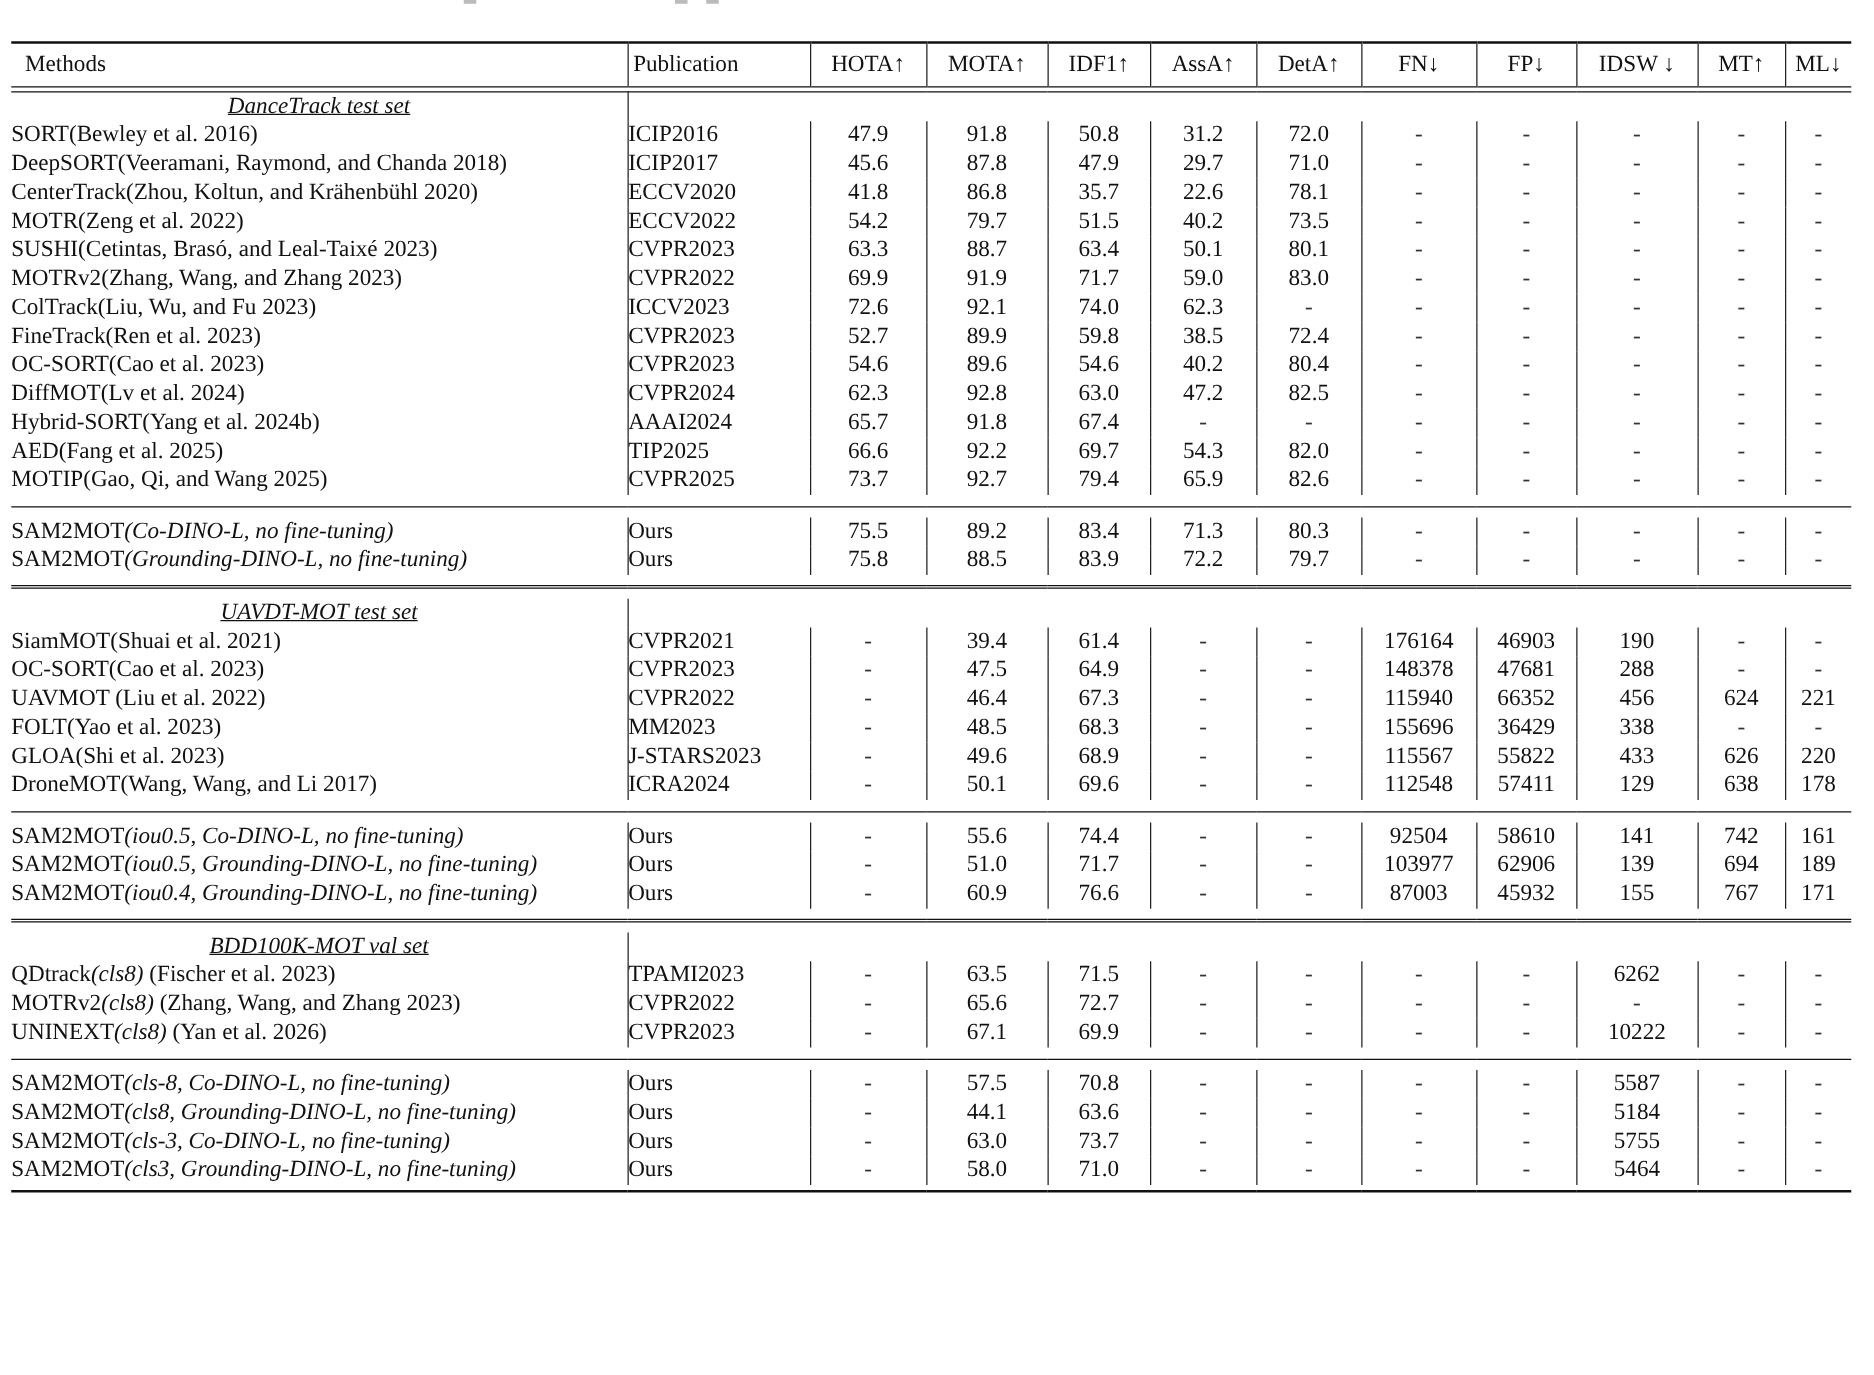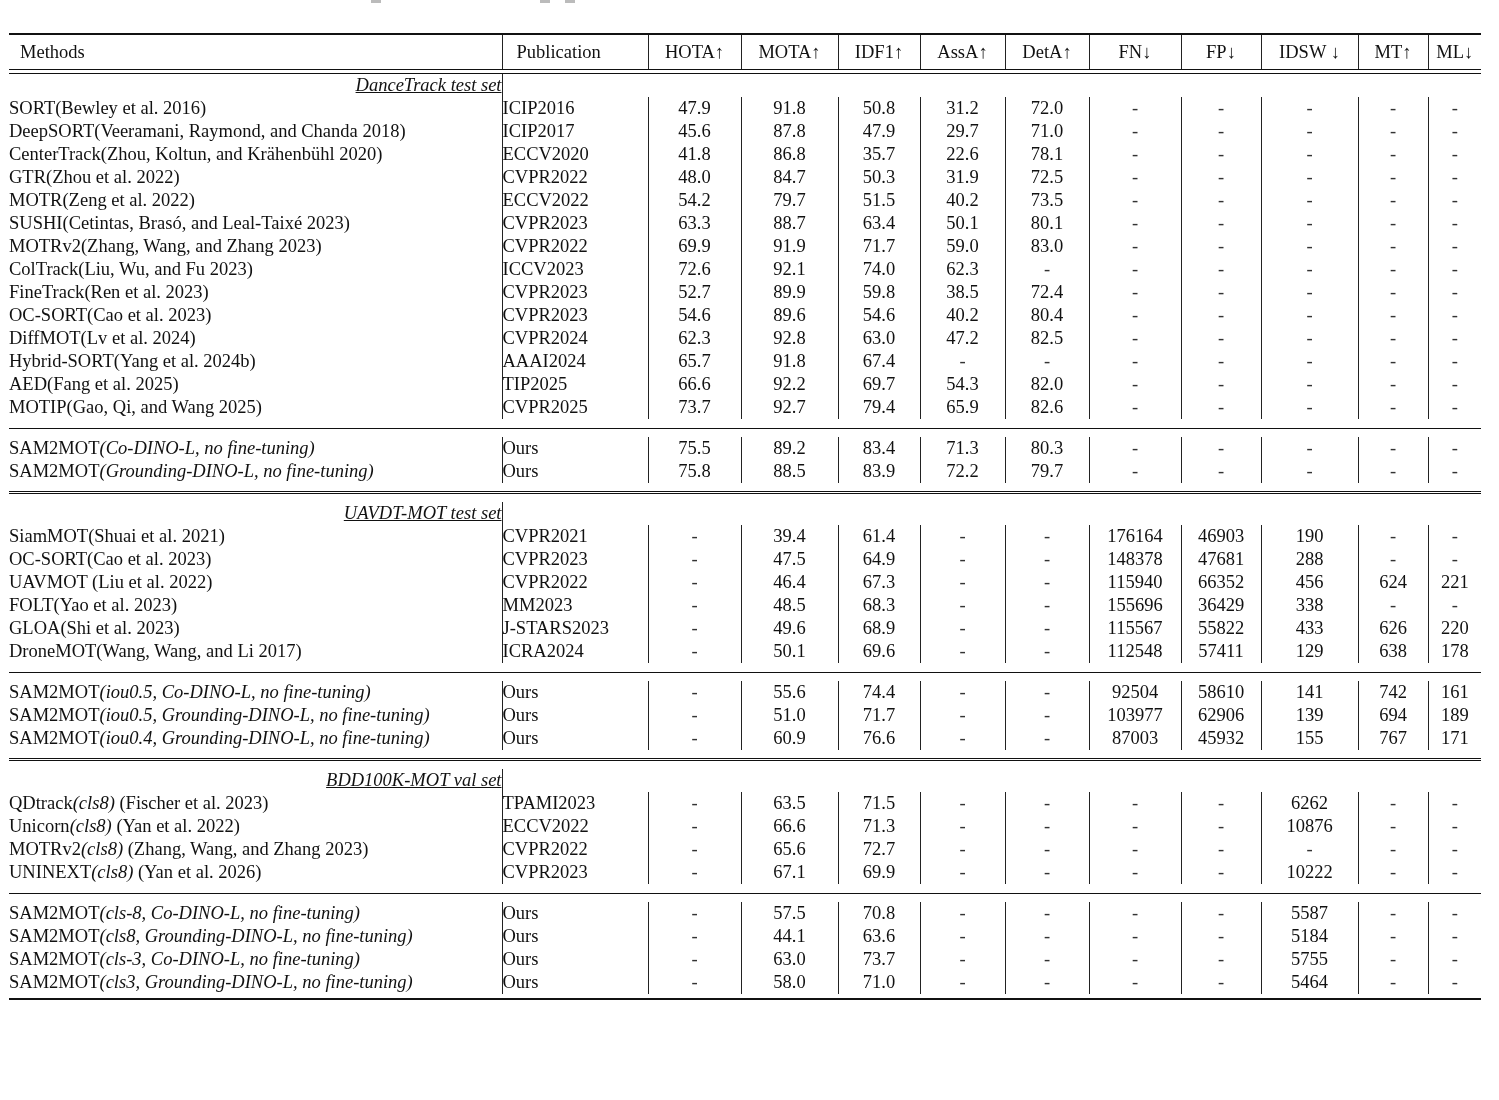--- a/index.html
+++ b/index.html
@@ -33,31 +33,31 @@
   col.c-idsw { width: 97px; }
   col.c-mt { width: 70px; }
   col.c-ml { width: 53px; }
 
   thead tr.head-row th {
     border-top: 2px solid #111;
     border-bottom: 1px solid #111;
     height: 34px; line-height: 34px; text-align: center;
   }
   thead tr.head-row th.m { text-align: left; padding-left: 11px; margin-top: 35px; }
-  thead tr.head-row th.pub { text-align: left; padding-left: 14px; }
+  thead tr.head-row th.pub { text-align: left; padding-left: 4px; }
   thead tr.gap-row td { height: 3px; line-height: 3px; border-bottom: 1px solid #111; }
 
   .vl { border-left: 1px solid #222; }
   td.m { text-align: left; padding-left: 11px; margin-top: 16px; }
   td.pub { text-align: left; padding-left: 14px; }
   td.num { text-align: center; }
   td.dash { color: #333; }
   .b { font-weight: bold; }
   .it { font-style: italic; }
-  .sect-title { font-style: italic; text-decoration: underline; text-align: right; padding-left: 11px; }
+  .sect-title { font-style: italic; text-decoration: underline; text-align: center; padding-left: 11px; }
   tr.sep td { height: 9px; line-height: 9px; border-bottom: 1px solid #111; }
   tr.sep-double td { height: 8px; line-height: 8px; border-bottom: 3px double #111; }
   tr.sep-after td { height: 8px; line-height: 8px; }
   tr.end td { height: 4px; line-height: 4px; border-bottom: 2px solid #111; }
 </style>
 </head>
 <body>
 
 <div class="topfrag">
   <span style="left:371px"></span>
@@ -141,34 +141,20 @@
         <td class="num vl">35.7</td>
         <td class="num vl">22.6</td>
         <td class="num vl">78.1</td>
         <td class="num vl dash">-</td>
         <td class="num vl dash">-</td>
         <td class="num vl dash">-</td>
         <td class="num vl dash">-</td>
         <td class="num vl dash">-</td>
       </tr>
       <tr>
-        <td class="m"><span>GTR</span><span>(Zhou et al. 2022)</span></td>
-        <td class="pub vl">CVPR2022</td>
-        <td class="num vl">48.0</td>
-        <td class="num vl">84.7</td>
-        <td class="num vl">50.3</td>
-        <td class="num vl">31.9</td>
-        <td class="num vl">72.5</td>
-        <td class="num vl dash">-</td>
-        <td class="num vl dash">-</td>
-        <td class="num vl dash">-</td>
-        <td class="num vl dash">-</td>
-        <td class="num vl dash">-</td>
-      </tr>
-      <tr>
         <td class="m"><span>MOTR</span><span>(Zeng et al. 2022)</span></td>
         <td class="pub vl">ECCV2022</td>
         <td class="num vl">54.2</td>
         <td class="num vl">79.7</td>
         <td class="num vl">51.5</td>
         <td class="num vl">40.2</td>
         <td class="num vl">73.5</td>
         <td class="num vl dash">-</td>
         <td class="num vl dash">-</td>
         <td class="num vl dash">-</td>
@@ -497,34 +483,20 @@
         <td class="num vl">71.5</td>
         <td class="num vl dash">-</td>
         <td class="num vl dash">-</td>
         <td class="num vl dash">-</td>
         <td class="num vl dash">-</td>
         <td class="num vl">6262</td>
         <td class="num vl dash">-</td>
         <td class="num vl dash">-</td>
       </tr>
       <tr>
-        <td class="m"><span>Unicorn</span><span class="it">(cls8)</span><span> (Yan et al. 2022)</span></td>
-        <td class="pub vl">ECCV2022</td>
-        <td class="num vl dash">-</td>
-        <td class="num vl">66.6</td>
-        <td class="num vl">71.3</td>
-        <td class="num vl dash">-</td>
-        <td class="num vl dash">-</td>
-        <td class="num vl dash">-</td>
-        <td class="num vl dash">-</td>
-        <td class="num vl">10876</td>
-        <td class="num vl dash">-</td>
-        <td class="num vl dash">-</td>
-      </tr>
-      <tr>
         <td class="m"><span>MOTRv2</span><span class="it">(cls8)</span><span> (Zhang, Wang, and Zhang 2023)</span></td>
         <td class="pub vl">CVPR2022</td>
         <td class="num vl dash">-</td>
         <td class="num vl">65.6</td>
         <td class="num vl">72.7</td>
         <td class="num vl dash">-</td>
         <td class="num vl dash">-</td>
         <td class="num vl dash">-</td>
         <td class="num vl dash">-</td>
         <td class="num vl dash">-</td>

